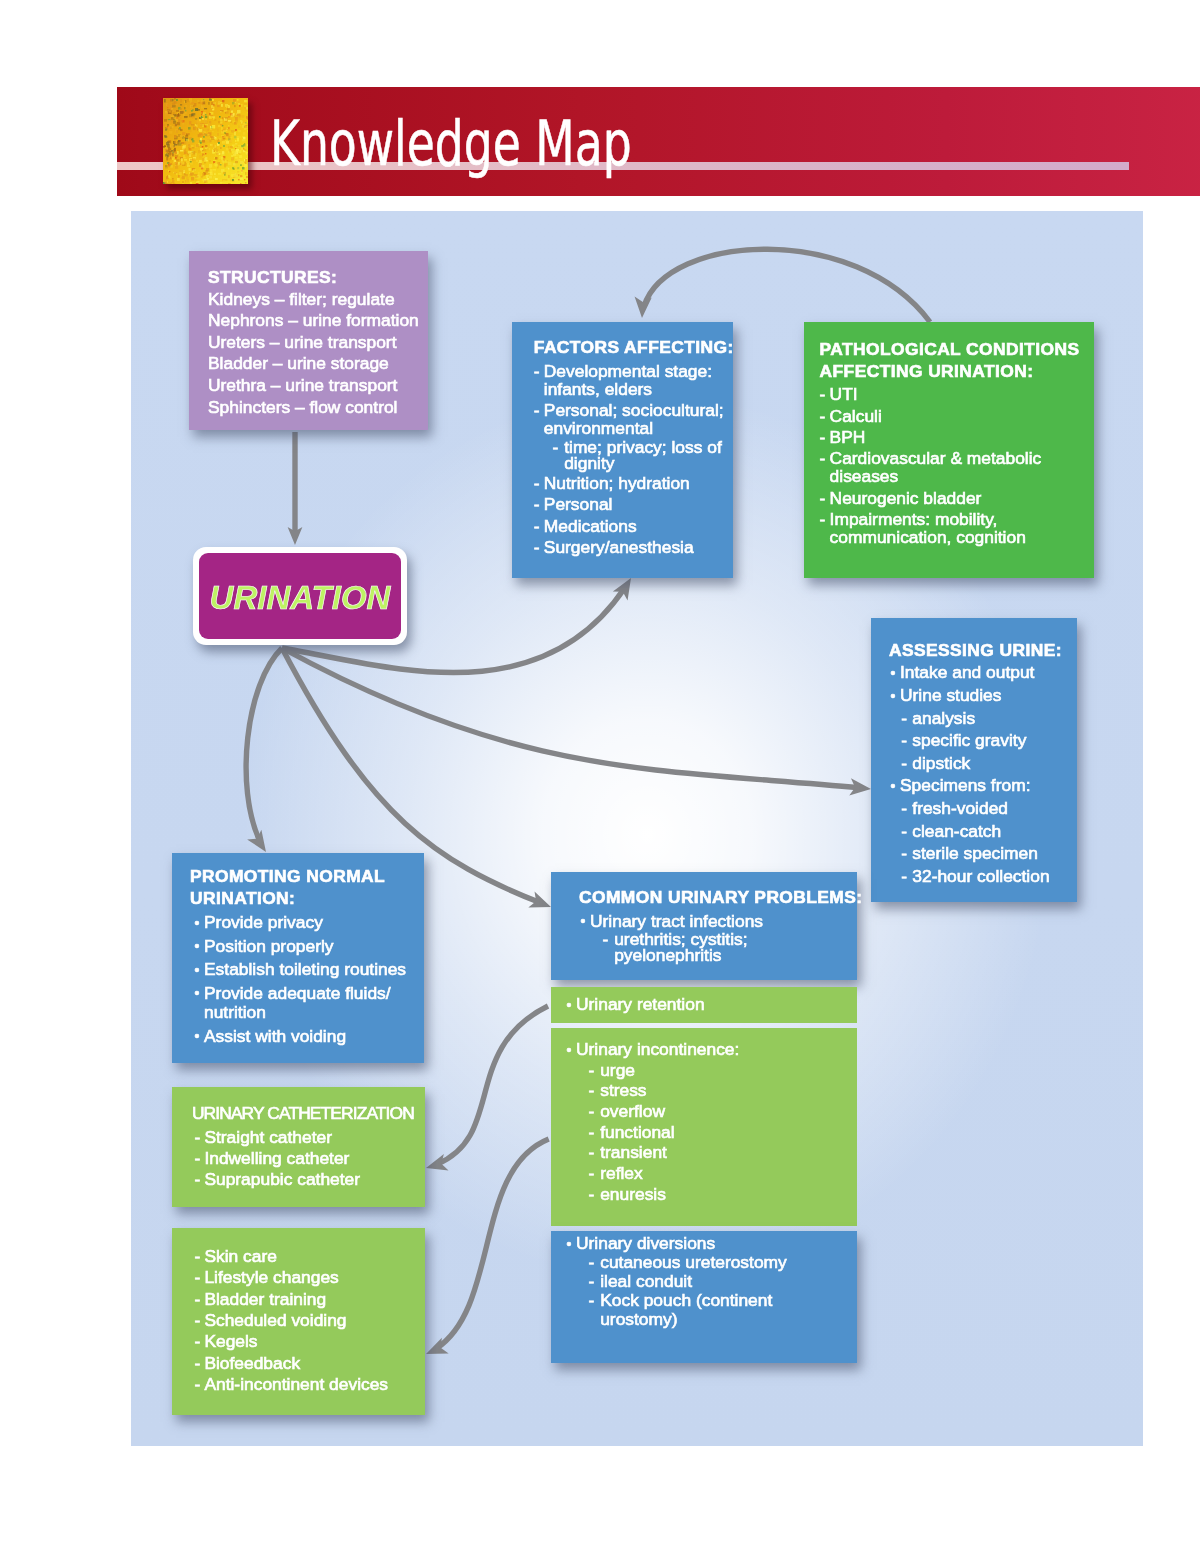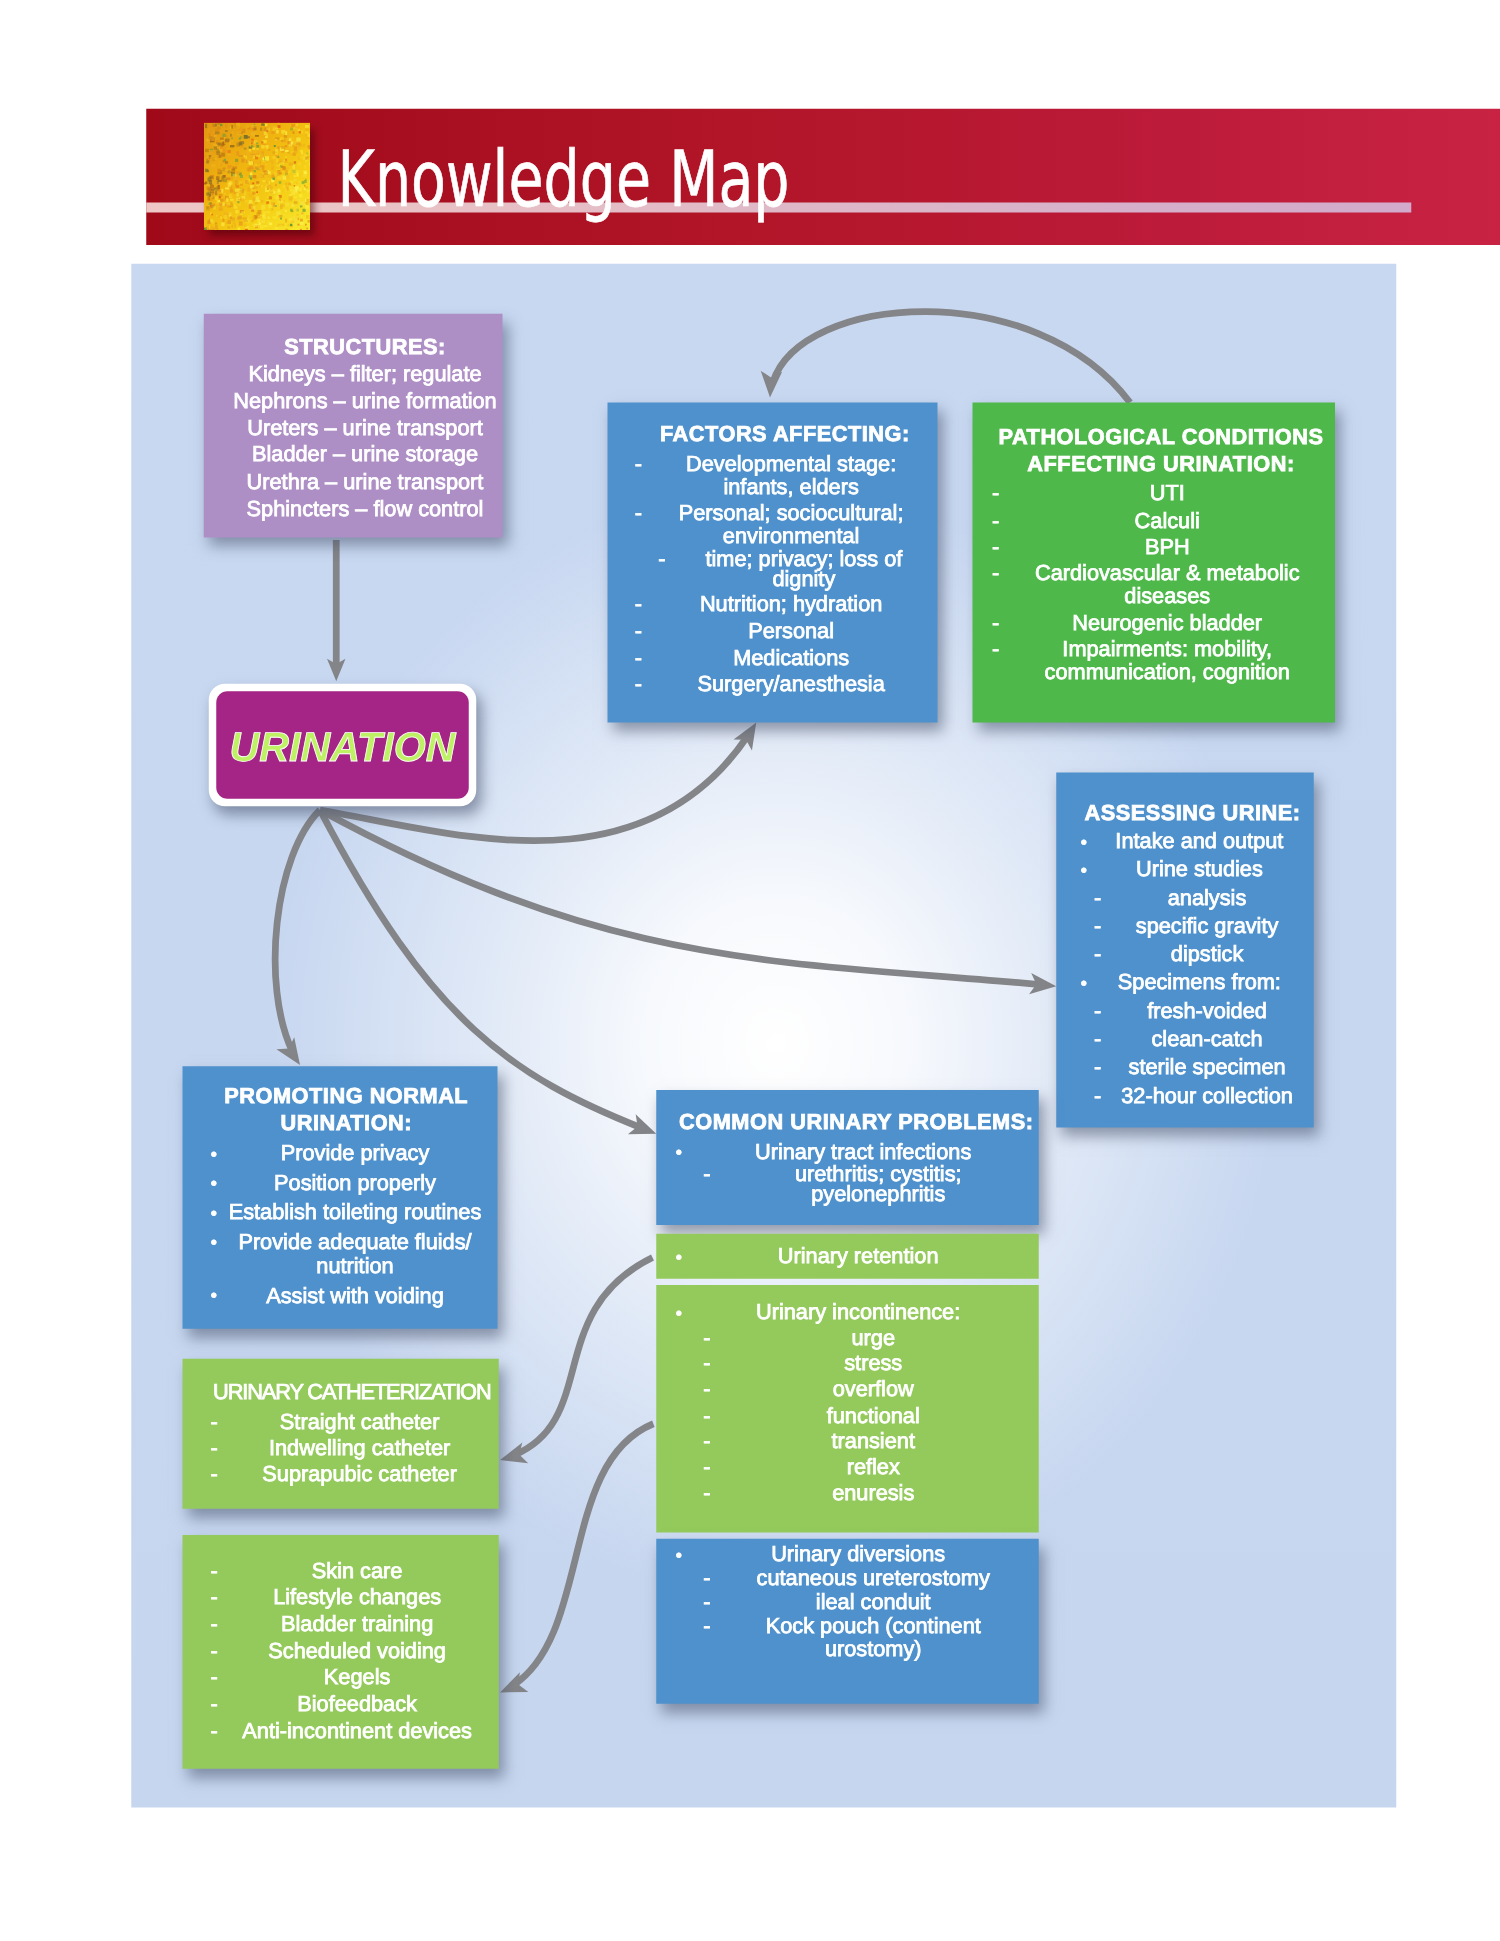--- a/index.html
+++ b/index.html
@@ -13,25 +13,25 @@
   .banner-stripe{position:absolute;left:0;top:75px;width:1012px;height:8px;
      background:linear-gradient(90deg,#eec7c6 0%,#ebc4c5 15%,#e0b9c7 48%,#d6b0ca 78%,#d3aacb 100%);}
   .logo{position:absolute;left:46px;top:11px;width:85px;height:86px;overflow:hidden;
      box-shadow:4px 5px 6px rgba(70,0,10,0.55);}
   .logo svg{display:block;}
   .banner-title{position:absolute;left:153px;top:26px;color:#fff;font-size:62px;line-height:62px;
      font-family:"DejaVu Sans",sans-serif;font-weight:400;
      transform:scaleX(0.736);transform-origin:left top;white-space:nowrap;-webkit-text-stroke:0.55px #fff;}
 
   
-  .canvas{position:absolute;left:105px;top:211px;width:1012px;height:1235px;
+  .canvas{position:absolute;left:131px;top:211px;width:1012px;height:1235px;
      background:
        radial-gradient(ellipse 40% 36% at 51% 50.5%, rgba(255,255,255,1) 0%, rgba(255,255,255,0.85) 26%, rgba(255,255,255,0.42) 60%, rgba(255,255,255,0) 100%),
        linear-gradient(180deg,#c8d8f1 0%,#c7d7f0 55%,#c6d6ef 100%);
-     overflow:hidden;text-align:center;}
+     overflow:hidden;}
   svg.arrows{position:absolute;left:0;top:0;}
 
   
   .box{position:absolute;color:#fff;box-sizing:border-box;
        box-shadow:4px 7px 11px rgba(70,80,105,0.55);}
   .box.nosh{box-shadow:none;}
   .btitle{font-weight:bold;font-size:17.4px;line-height:21.6px;white-space:pre-line;letter-spacing:0.42px;}
   .btitle{white-space:pre;}
   .bline{font-size:17.4px;line-height:21.6px;}
   .cath-title{white-space:nowrap;letter-spacing:-0.88px;}
@@ -1023,21 +1023,21 @@
 </svg>
   <div class="box" style="left:58px;top:40px;width:239px;height:179px;background:#ae8fc5;padding:16px 0 0 19px;">
     <div class="btitle">STRUCTURES:</div>
     <div class="bline">Kidneys – filter; regulate</div>
     <div class="bline">Nephrons – urine formation</div>
     <div class="bline">Ureters – urine transport</div>
     <div class="bline">Bladder – urine storage</div>
     <div class="bline">Urethra – urine transport</div>
     <div class="bline">Sphincters – flow control</div>
   </div>
-  <div class="box" style="left:381px;top:111px;width:264px;height:256px;background:#4f91cc;padding:15px 2px 0 21.8px;">
+  <div class="box" style="left:381px;top:111px;width:221px;height:256px;background:#4f91cc;padding:15px 2px 0 21.8px;">
     <div class="btitle">FACTORS AFFECTING:</div>
     <ul class="lst">
       <li class="l1"><span class="mk">-</span><span>Developmental stage:
 infants, elders</span></li>
       <li class="l1"><span class="mk">-</span><span>Personal; sociocultural;
 environmental</span></li>
       <li class="l2"><span class="mk">-</span><span>time; privacy; loss of
 dignity</span></li>
       <li class="l1"><span class="mk">-</span><span>Nutrition; hydration</span></li>
       <li class="l1"><span class="mk">-</span><span>Personal</span></li>
@@ -1098,21 +1098,21 @@
     <ul class="lst">
       <li class="l1"><span class="mk">-</span><span>Skin care</span></li>
       <li class="l1"><span class="mk">-</span><span>Lifestyle changes</span></li>
       <li class="l1"><span class="mk">-</span><span>Bladder training</span></li>
       <li class="l1"><span class="mk">-</span><span>Scheduled voiding</span></li>
       <li class="l1"><span class="mk">-</span><span>Kegels</span></li>
       <li class="l1"><span class="mk">-</span><span>Biofeedback</span></li>
       <li class="l1"><span class="mk">-</span><span>Anti-incontinent devices</span></li>
     </ul>
   </div>
-  <div class="box ind-deep mlm4" style="left:420px;top:661px;width:306px;height:108px;background:#4f91cc;padding:15px 0px 0 14px;">
+  <div class="box ind-deep mlm4" style="left:420px;top:661px;width:306px;height:108px;background:#4f91cc;padding:15px 0px 0 28px;">
     <div class="btitle">COMMON URINARY PROBLEMS:</div>
     <ul class="lst">
       <li class="l1 bul"><span class="mk">•</span><span>Urinary tract infections</span></li>
       <li class="l2"><span class="mk">-</span><span>urethritis; cystitis;
 pyelonephritis</span></li>
     </ul>
   </div>
   <div class="box nosh mlm4 ind-deep" style="left:420px;top:776px;width:306px;height:36px;background:#94ca5b;padding:5px 8px 0 14px;">
     <ul class="lst">
       <li class="l1 bul"><span class="mk">•</span><span>Urinary retention</span></li>

